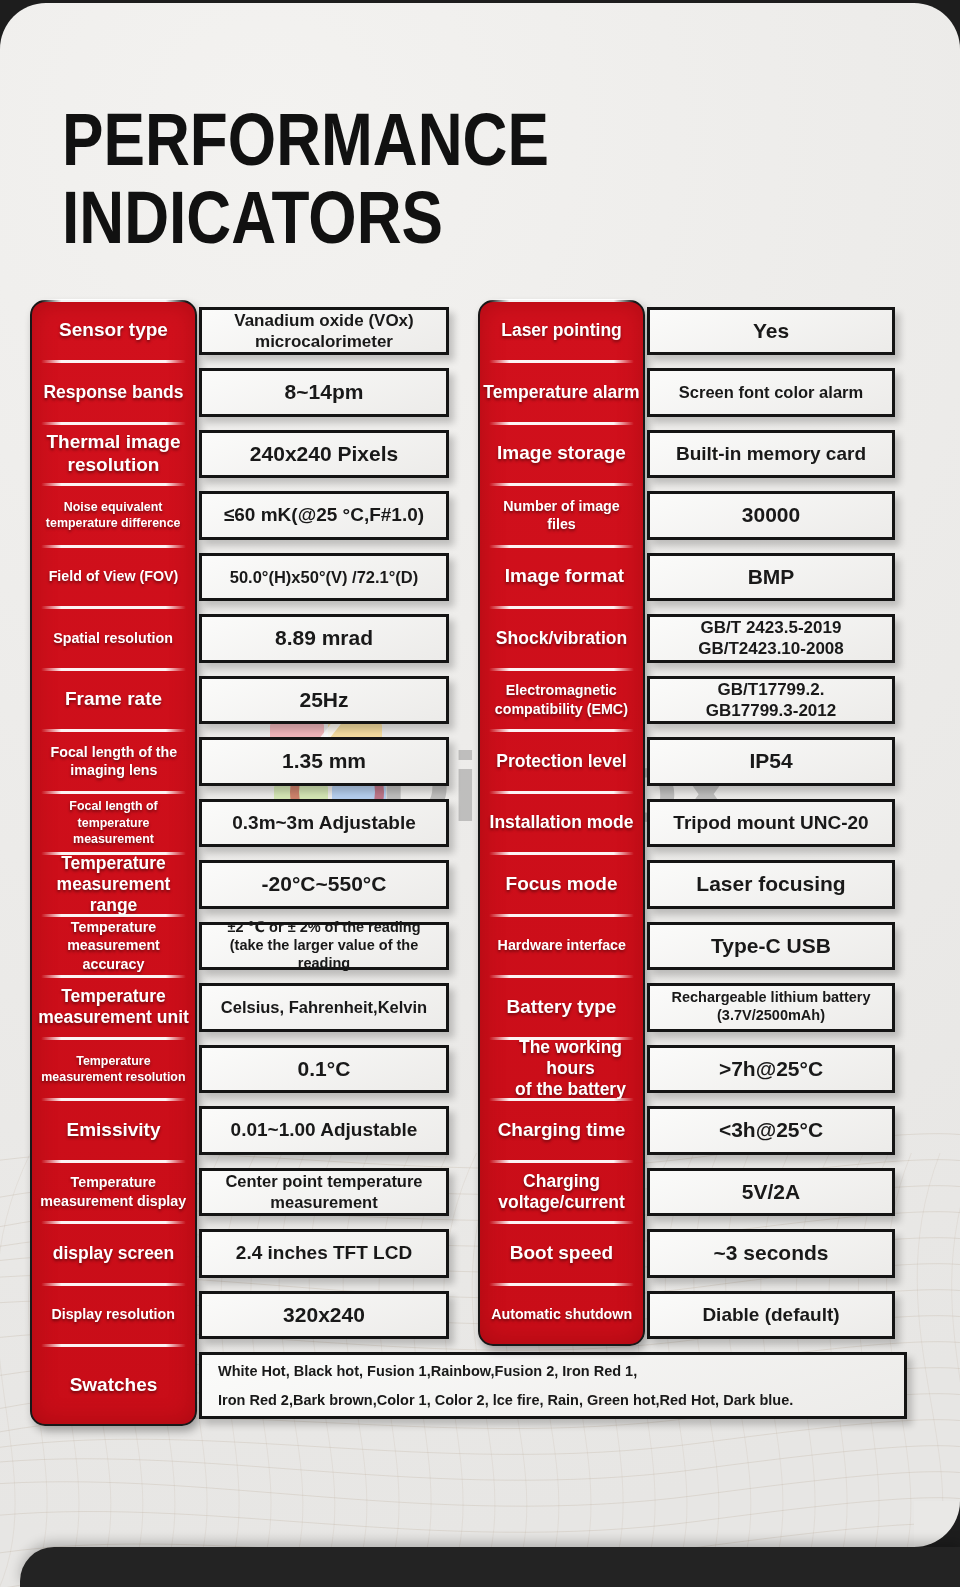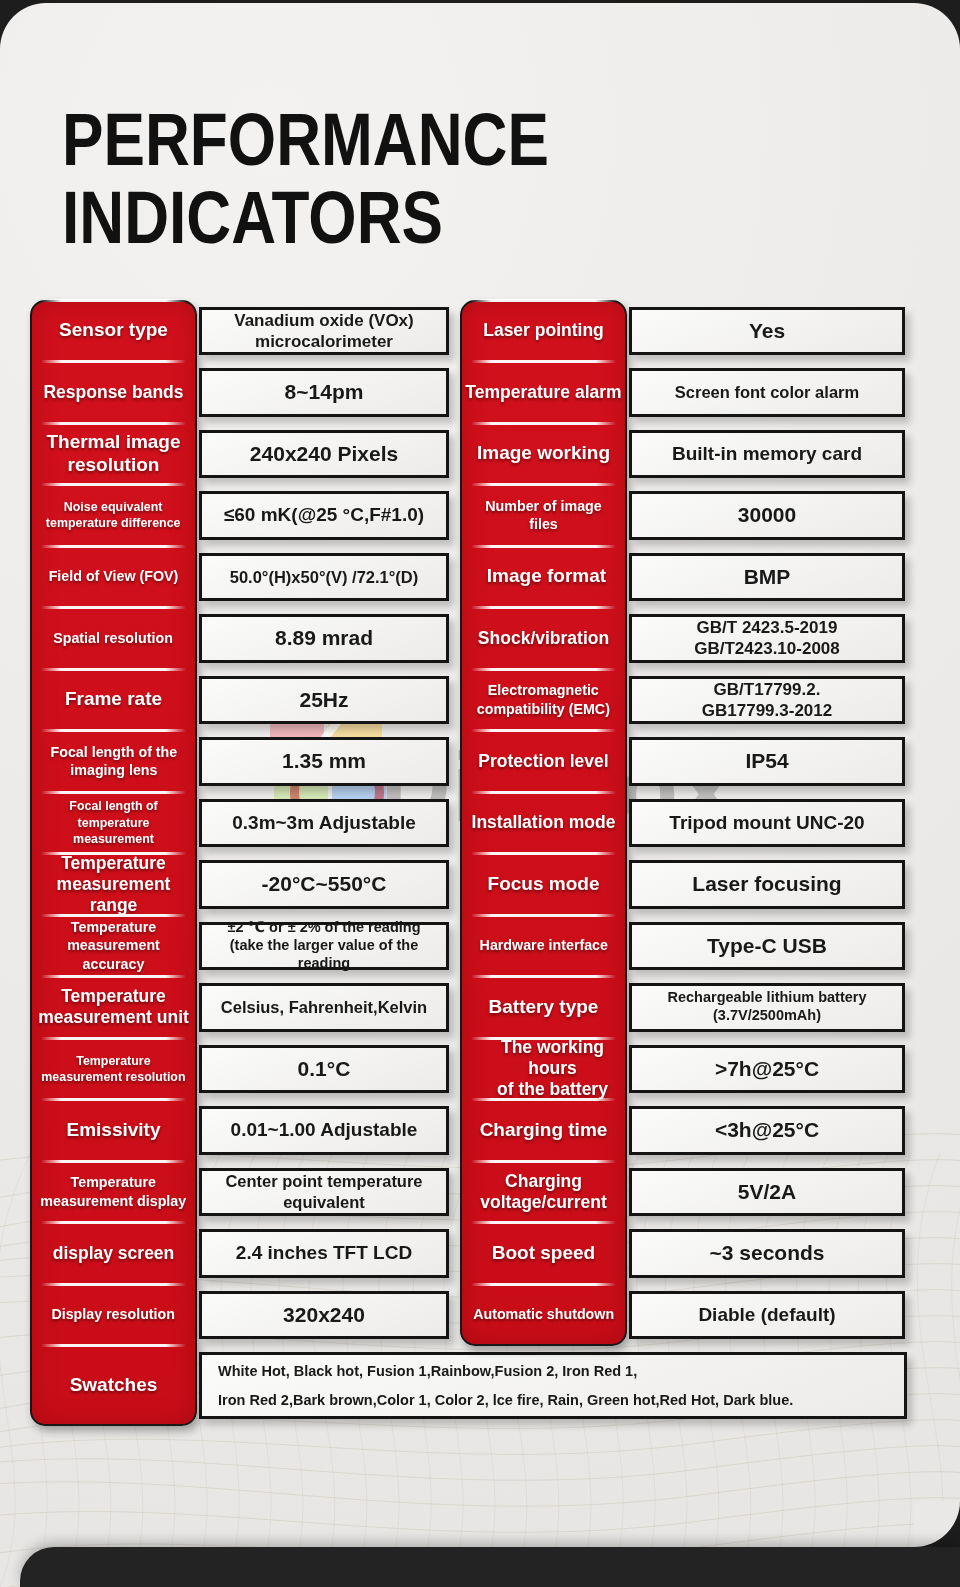--- a/index.html
+++ b/index.html
@@ -16,34 +16,34 @@
   .wm-squares .sq{position:absolute;width:54px;height:58px;border-radius:3px;opacity:.8;}
   .sq1{left:0;top:0;}  .sq2{left:58px;top:0;}  .sq3{left:4px;top:62px;}  .sq4{left:62px;top:62px;}
   .wm-ring{left:290px;top:742px;width:76px;height:76px;border:9px solid rgba(200,30,35,.5);border-radius:50%;}
   .wm-stem{left:320px;top:704px;width:8px;height:64px;background:rgba(255,255,255,.85);border-radius:6px;transform:rotate(38deg);}
   .wm-leaf{left:348px;top:698px;width:13px;height:13px;border-radius:50%;background:rgba(120,175,60,.85);}
   .wm-text{left:380px;top:728px;font-size:98px;font-weight:bold;color:#8e8e8e;opacity:.48;letter-spacing:1px;}
   
   .spec-table{position:absolute;left:30px;top:297px;width:900px;z-index:2;}
   .col{position:absolute;top:0;}
   .col.left{left:0;width:417px;}
-  .col.right{left:430px;width:415px;}
+  .col.right{left:448px;width:415px;}
   .rail{position:absolute;left:0;top:0;width:167px;height:100%;box-sizing:border-box;
         background:linear-gradient(180deg,#d6111e 0%,#cd0e19 100%);
         border:2px solid #181818;border-radius:15px;
         box-shadow:3px 5px 9px rgba(0,0,0,.32), inset 0 0 24px rgba(105,0,6,.32);}
   .row{display:flex;height:61.5px;position:relative;}
   .row.wide{height:80px;}
   .cell.label{position:relative;width:167px;flex:none;display:flex;align-items:center;justify-content:center;padding:0;box-sizing:border-box;}
   .row:not(:first-child) .cell.label::before{content:"";position:absolute;top:-1.5px;left:11px;width:145px;height:3px;border-radius:2px;
         background:linear-gradient(90deg,rgba(255,255,255,0) 0%,#fff 14%,#fff 86%,rgba(255,255,255,0) 100%);opacity:.95;}
   .ltxt{display:inline-block;max-width:159px;white-space:pre-line;text-align:center;line-height:1.2;font-weight:bold;color:#fff;
         text-shadow:0 2px 3px rgba(0,0,0,.45);}
   .cell.val{flex:none;width:250px;padding:6.5px 0;box-sizing:border-box;margin-left:2px;}
-  .col.right .cell.val{width:276px;}
+  .col.right .cell.val{width:248px;}
   .row.wide .cell.val{width:708px;}
   .vbox{height:100%;box-sizing:border-box;border:3px solid #141414;display:flex;align-items:center;justify-content:center;
         background:linear-gradient(160deg,#fbfbfa 0%,#ecebe9 100%);box-shadow:5px 6px 7px rgba(0,0,0,.2);}
   .row.wide .vbox{justify-content:flex-start;text-align:left;padding:0 16px;}
   .vtxt{white-space:pre-line;text-align:center;line-height:1.24;font-weight:bold;color:#191919;}
   .row.wide .vtxt{text-align:left;line-height:1.95;}
   
   .bottom-bar{position:absolute;left:20px;right:0;bottom:0;height:40px;background:#232323;border-top-left-radius:34px;
         box-shadow:0 -5px 12px rgba(0,0,0,.22);z-index:3;}
   .notch{position:absolute;right:0;bottom:40px;width:46px;height:46px;background:#1d1d1d;z-index:2;}
@@ -227,21 +227,21 @@
     </div>
   </div>
           <div class="row">
     <div class="cell label">
       <span class="ltxt" style="font-size: 15.5px; transform: scaleX(0.92);">Temperature
 measurement display</span>
     </div>
     <div class="cell val">
       <div class="vbox">
         <span class="vtxt" style="font-size: 16.5px;">Center point temperature
-equivalent</span>
+measurement</span>
       </div>
     </div>
   </div>
           <div class="row">
     <div class="cell label">
       <span class="ltxt" style="font-size: 17.5px;">display screen</span>
     </div>
     <div class="cell val">
       <div class="vbox">
         <span class="vtxt" style="font-size: 19px;">2.4 inches TFT LCD</span>
@@ -287,21 +287,21 @@
       <span class="ltxt" style="font-size: 17.5px;">Temperature alarm</span>
     </div>
     <div class="cell val">
       <div class="vbox">
         <span class="vtxt" style="font-size: 16.5px;">Screen font color alarm</span>
       </div>
     </div>
   </div>
           <div class="row">
     <div class="cell label">
-      <span class="ltxt" style="font-size: 19px;">Image working</span>
+      <span class="ltxt" style="font-size: 19px;">Image storage</span>
     </div>
     <div class="cell val">
       <div class="vbox">
         <span class="vtxt" style="font-size: 19px;">Built-in memory card</span>
       </div>
     </div>
   </div>
           <div class="row">
     <div class="cell label">
       <span class="ltxt" style="font-size: 15.5px; transform: scaleX(0.92);">Number of image files</span>

